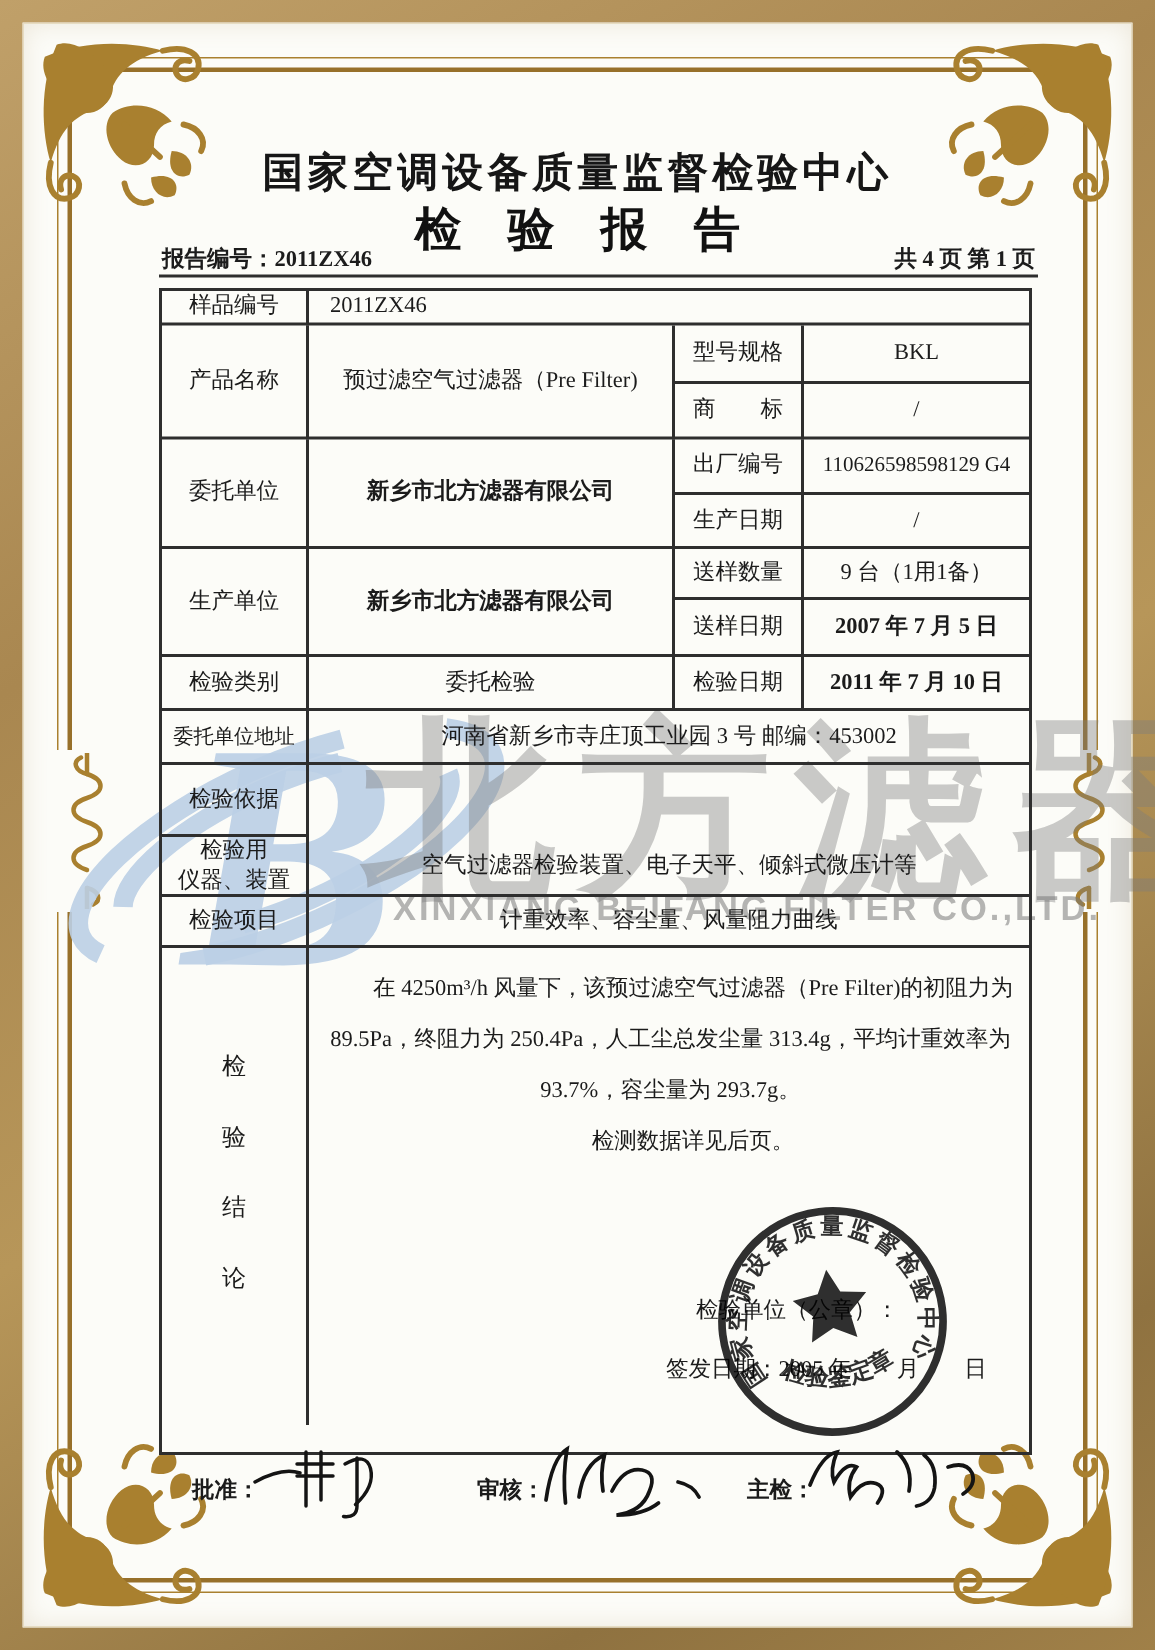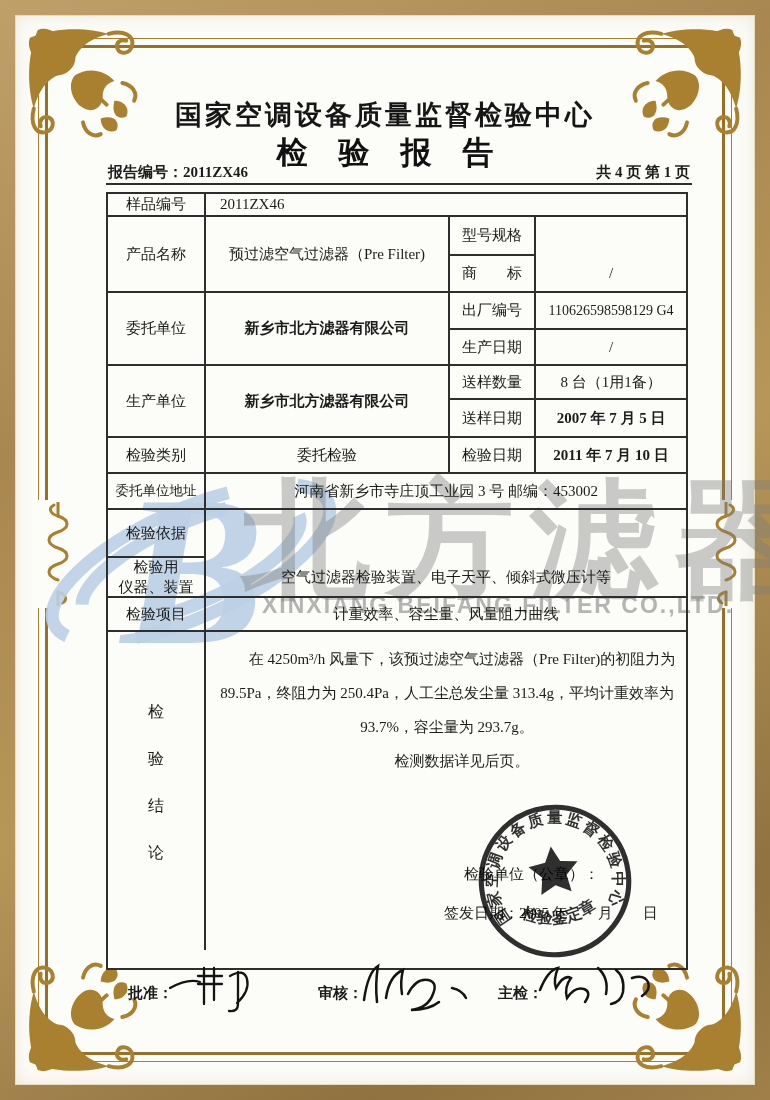--- a/index.html
+++ b/index.html
@@ -139,34 +139,35 @@
   </div>
   <div class="report-rule"></div>
 
   <div class="tbl">
     <div class="c" style="grid-area:1/1/2/2">样品编号</div>
     <div class="c noR left" style="grid-area:1/2/2/5">2011ZX46</div>
 
     <div class="c" style="grid-area:2/1/4/2">产品名称</div>
     <div class="c" style="grid-area:2/2/4/3">预过滤空气过滤器（Pre Filter)</div>
     <div class="c" style="grid-area:2/3/3/4">型号规格</div>
+    <div class="c noR" style="grid-area:2/4/3/5">BKL</div>
     <div class="c" style="grid-area:3/3/4/4">商　　标</div>
     <div class="c noR" style="grid-area:3/4/4/5">/</div>
 
     <div class="c" style="grid-area:4/1/6/2">委托单位</div>
     <div class="c bold" style="grid-area:4/2/6/3">新乡市北方滤器有限公司</div>
     <div class="c" style="grid-area:4/3/5/4">出厂编号</div>
     <div class="c noR fs14" style="grid-area:4/4/5/5">110626598598129 G4</div>
     <div class="c" style="grid-area:5/3/6/4">生产日期</div>
     <div class="c noR" style="grid-area:5/4/6/5">/</div>
 
     <div class="c" style="grid-area:6/1/8/2">生产单位</div>
     <div class="c bold" style="grid-area:6/2/8/3">新乡市北方滤器有限公司</div>
     <div class="c" style="grid-area:6/3/7/4">送样数量</div>
-    <div class="c noR" style="grid-area:6/4/7/5">8 台（1用1备）</div>
+    <div class="c noR" style="grid-area:6/4/7/5">9 台（1用1备）</div>
     <div class="c" style="grid-area:7/3/8/4">送样日期</div>
     <div class="c bold" style="grid-area:7/4/8/5;border-right:none">2007 年 7 月 5 日</div>
 
     <div class="c" style="grid-area:8/1/9/2">检验类别</div>
     <div class="c" style="grid-area:8/2/9/3">委托检验</div>
     <div class="c" style="grid-area:8/3/9/4">检验日期</div>
     <div class="c noR bold" style="grid-area:8/4/9/5">2011 年 7 月 10 日</div>
 
     <div class="c fs13" style="grid-area:9/1/10/2">委托单位地址</div>
     <div class="c noR" style="grid-area:9/2/10/5">河南省新乡市寺庄顶工业园 3 号 邮编：453002</div>

